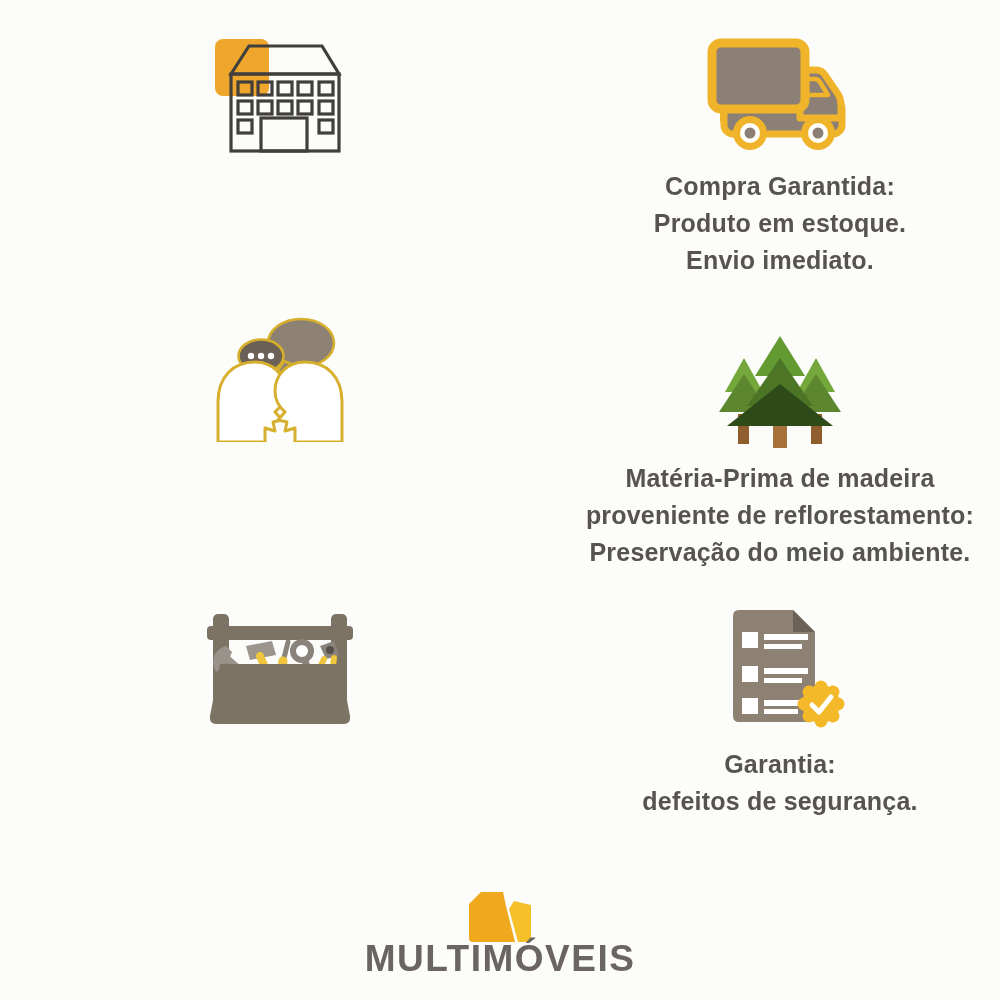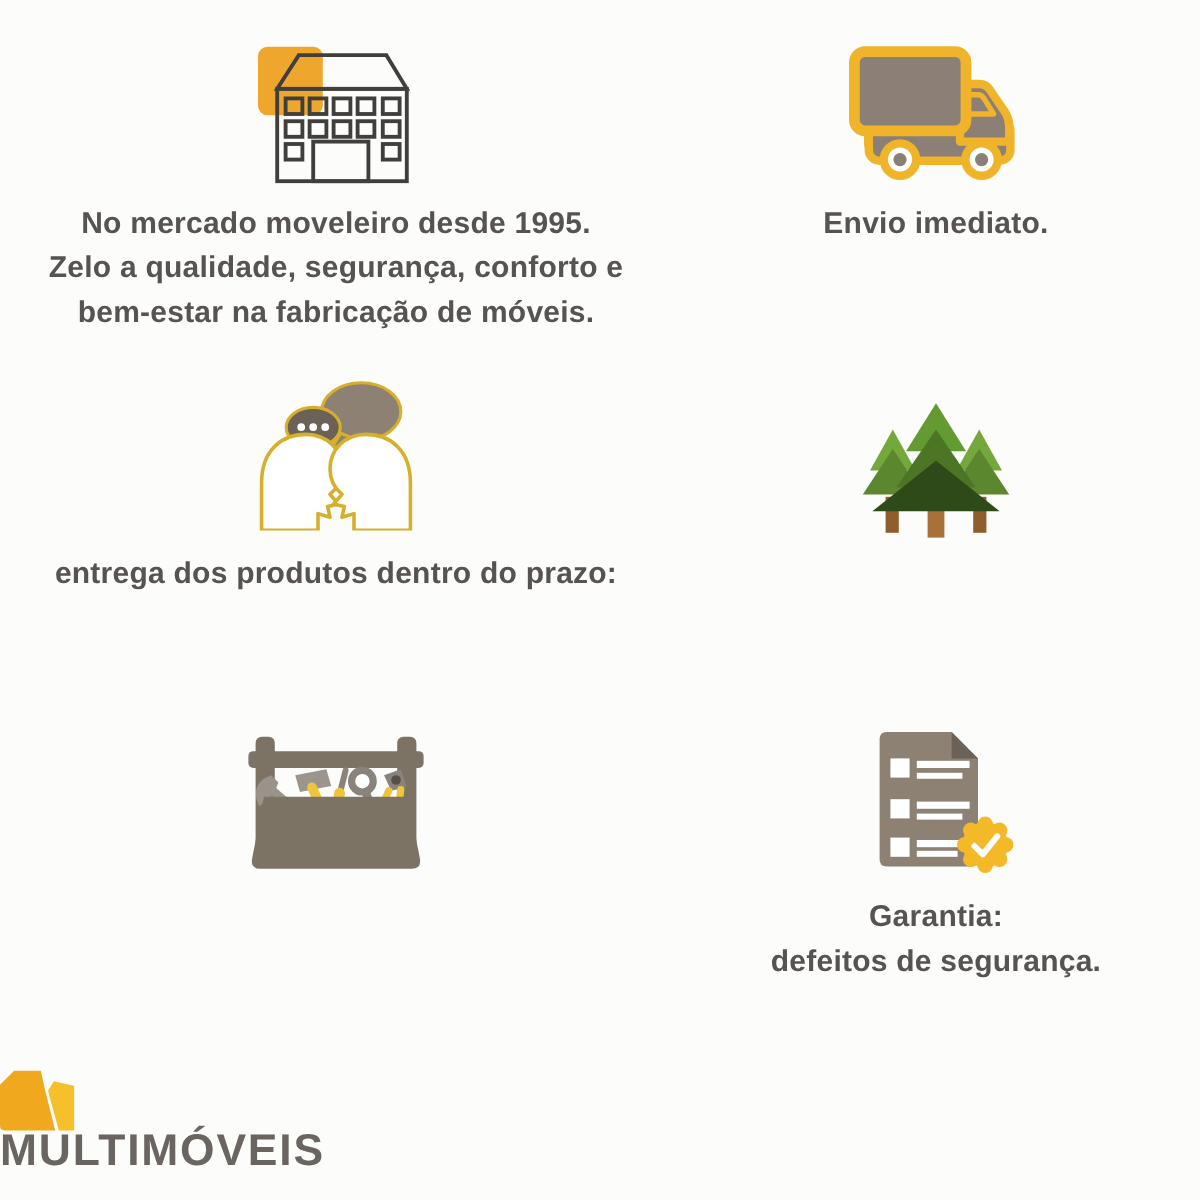--- a/index.html
+++ b/index.html
@@ -23,21 +23,21 @@
   .row2 .icon-box{height:146px;}
   .row3 .icon-box{height:140px;}
   .caption{text-align:center;}
   .caption p{
     margin:0;
     font-size:25px;font-weight:bold;line-height:37px;
     color:#575350;letter-spacing:0.2px;
   }
   footer{
     margin-top:6px;
-    display:flex;flex-direction:column;align-items:flex-start;
+    display:flex;flex-direction:column;align-items:center;
   }
   .logo-text{
     font-size:37px;font-weight:bold;color:#6A6560;
     letter-spacing:1.5px;margin-top:-6px;
   }
   svg{display:block;}
 </style>
 </head>
 <body>
 
@@ -59,25 +59,20 @@
           <rect x="43" y="65" width="14" height="13"></rect>
           <rect x="63" y="65" width="14" height="13"></rect>
           <rect x="83" y="65" width="14" height="13"></rect>
           <rect x="104" y="65" width="14" height="13"></rect>
           <rect x="23" y="84" width="14" height="13"></rect>
           <rect x="104" y="84" width="14" height="13"></rect>
           <rect x="46" y="82" width="46" height="33"></rect>
         </g>
       </svg>
     </div>
-    <div class="caption">
-      <p>No mercado moveleiro desde 1995.</p>
-      <p>Zelo a qualidade, segurança, conforto e</p>
-      <p>bem-estar na fabricação de móveis.</p>
-    </div>
   </section>
 
   <section class="feature row1">
     <div class="icon-box">
       <svg width="152" height="118" viewBox="0 0 152 118">
         <rect x="16" y="64" width="16" height="26" rx="6" fill="#F0B42A"></rect>
         <rect x="20" y="64" width="118" height="34" rx="9" fill="#8C8076" stroke="#F0B42A" stroke-width="7"></rect>
         <path d="M96,72 L96,41 Q96,34 103,34 L112,34 Q118,34 121,39 L134,58 Q137,63 137,69 L137,82 L96,82 Z" fill="#8C8076" stroke="#F0B42A" stroke-width="7" stroke-linejoin="round"></path>
         <path d="M103,43 L111,43 Q114,43 116,46 L124,59 L103,59 Z" fill="#8C8076" stroke="#F0B42A" stroke-width="4.5" stroke-linejoin="round"></path>
         <rect x="8" y="7" width="93" height="66" rx="9" fill="#8C8076" stroke="#F0B42A" stroke-width="9"></rect>
@@ -87,20 +82,22 @@
           <circle cx="46" cy="97" r="5.5" fill="#8C8076"></circle>
         </g>
         <g>
           <circle cx="114" cy="97" r="17" fill="#F0B42A"></circle>
           <circle cx="114" cy="97" r="10" fill="#FFFFFF"></circle>
           <circle cx="114" cy="97" r="5.5" fill="#8C8076"></circle>
         </g>
       </svg>
     </div>
     <div class="caption">
+      <p>Compra Garantida:</p>
+      <p>Produto em estoque.</p>
       <p>Envio imediato.</p>
     </div>
   </section>
 
   <section class="feature row2">
     <div class="icon-box">
       <svg width="152" height="128" viewBox="0 0 152 128">
         <g stroke="#D6AF2C" stroke-width="2.6">
           <ellipse cx="97" cy="29" rx="33" ry="24" fill="#8D8174"></ellipse>
           <polygon points="80,47 92,52 72,60" fill="#8D8174"></polygon>
@@ -112,38 +109,42 @@
           <circle cx="57" cy="42" r="3.2"></circle>
           <circle cx="67" cy="42" r="3.2"></circle>
         </g>
         <g fill="#FFFFFF" stroke="#D6AF2C" stroke-width="3" stroke-linejoin="round">
           <path d="M14,128 L14,88 C14,62 30,48 51,48 C69,48 81,61 81,77 C81,86 77,93 71,98 L78,106 L69,108 L71,117 L61,114 L61,128 Z"></path>
           <path transform="translate(152,0) scale(-1,1)" d="M14,128 L14,88 C14,62 30,48 51,48 C69,48 81,61 81,77 C81,86 77,93 71,98 L78,106 L69,108 L71,117 L61,114 L61,128 Z"></path>
         </g>
       </svg>
     </div>
     <div class="caption">
-      <p>entrega dos produtos dentro do prazo:</p>
     </div>
   </section>
 
   <section class="feature row2">
     <div class="icon-box">
       <svg width="140" height="136" viewBox="0 0 140 136">
         <rect x="28" y="100" width="11" height="30" fill="#8F5E2C"></rect>
         <rect x="101" y="100" width="11" height="30" fill="#8F5E2C"></rect>
         <rect x="63" y="104" width="14" height="30" fill="#A9713A"></rect>
         <polygon points="34,44 15,78 53,78" fill="#74A83C"></polygon>
         <polygon points="34,60 9,98 59,98" fill="#5C872E"></polygon>
         <polygon points="106,44 87,78 125,78" fill="#74A83C"></polygon>
         <polygon points="106,60 81,98 131,98" fill="#5C872E"></polygon>
         <polygon points="70,22 45,62 95,62" fill="#639A31"></polygon>
         <polygon points="70,44 37,92 103,92" fill="#4C7526"></polygon>
         <polygon points="70,70 17,112 123,112" fill="#2E4A19"></polygon>
       </svg>
+    </div>
+    <div class="caption">
+      <p>Matéria-Prima de madeira</p>
+      <p>proveniente de reflorestamento:</p>
+      <p>Preservação do meio ambiente.</p>
     </div>
   </section>
 
   <section class="feature row3">
     <div class="icon-box">
       <svg width="160" height="126" viewBox="0 0 160 126">
         <rect x="13" y="8" width="16" height="100" rx="5" fill="#7C7365"></rect>
         <rect x="131" y="8" width="16" height="100" rx="5" fill="#7C7365"></rect>
         <rect x="7" y="20" width="146" height="14" rx="4" fill="#7C7365"></rect>
 

